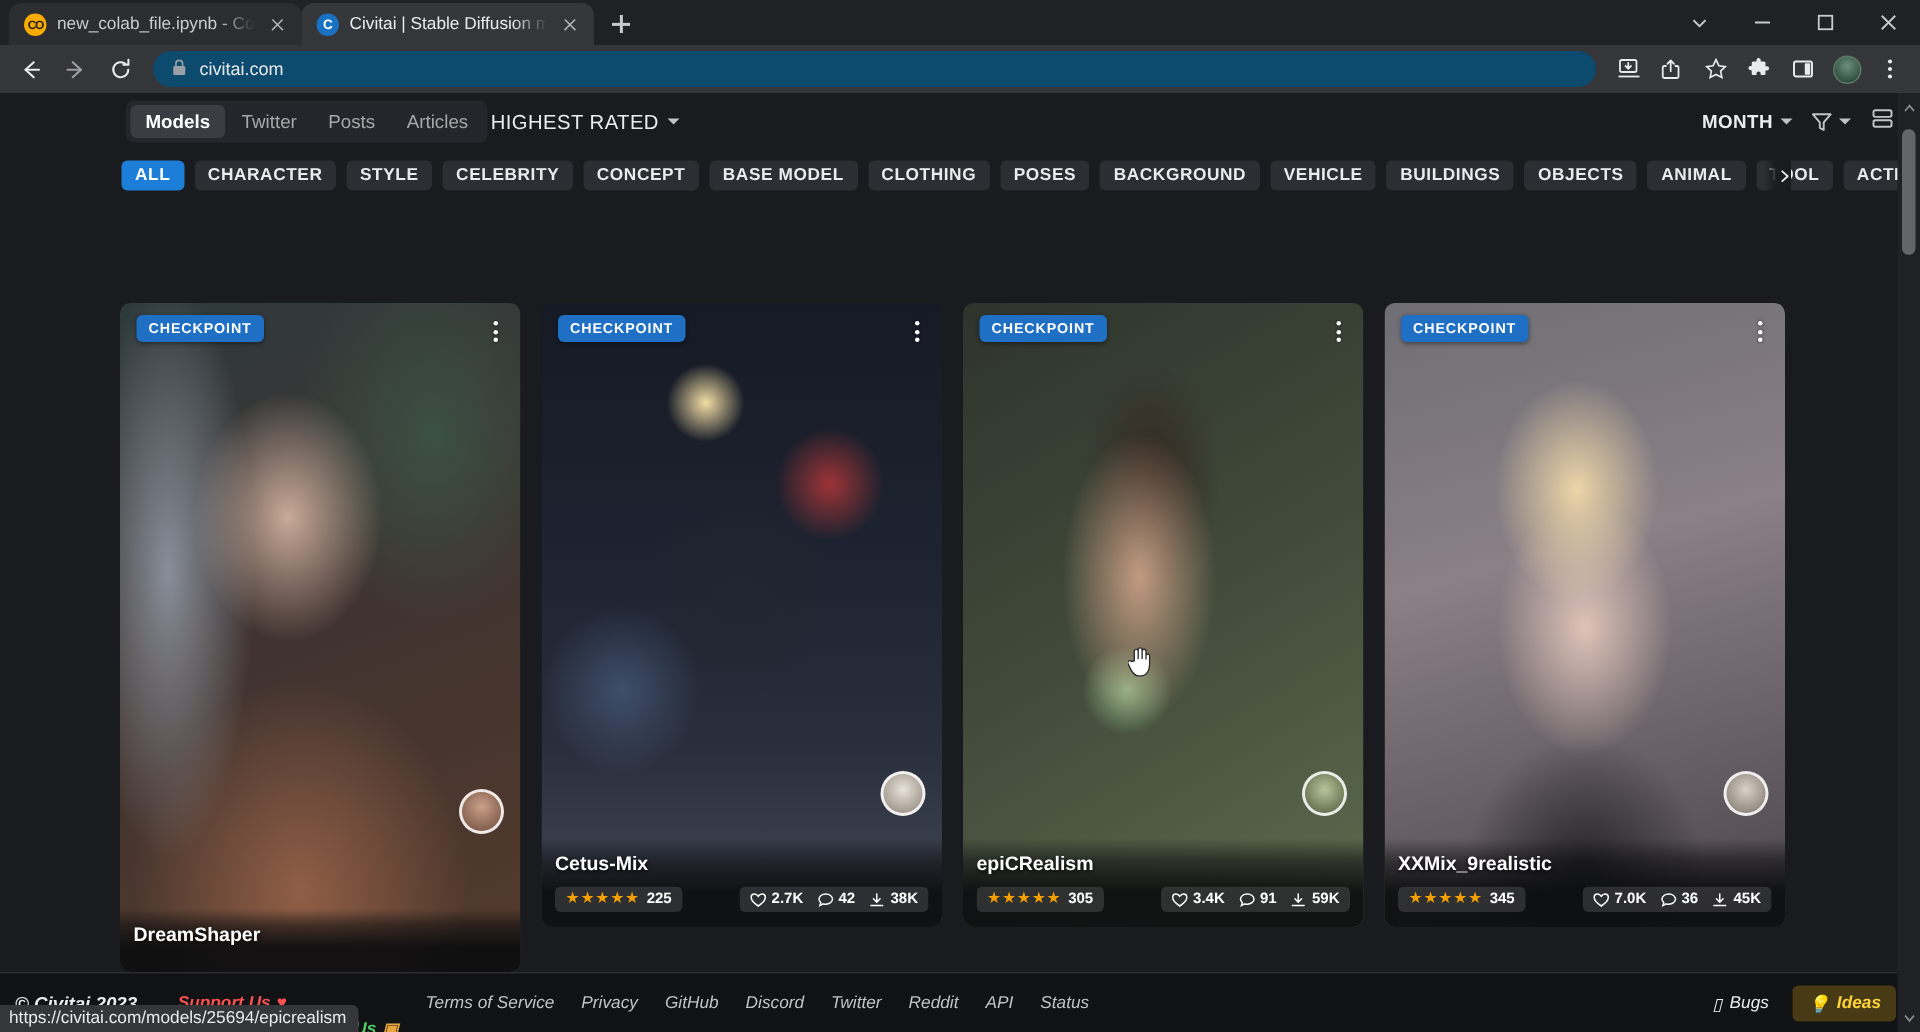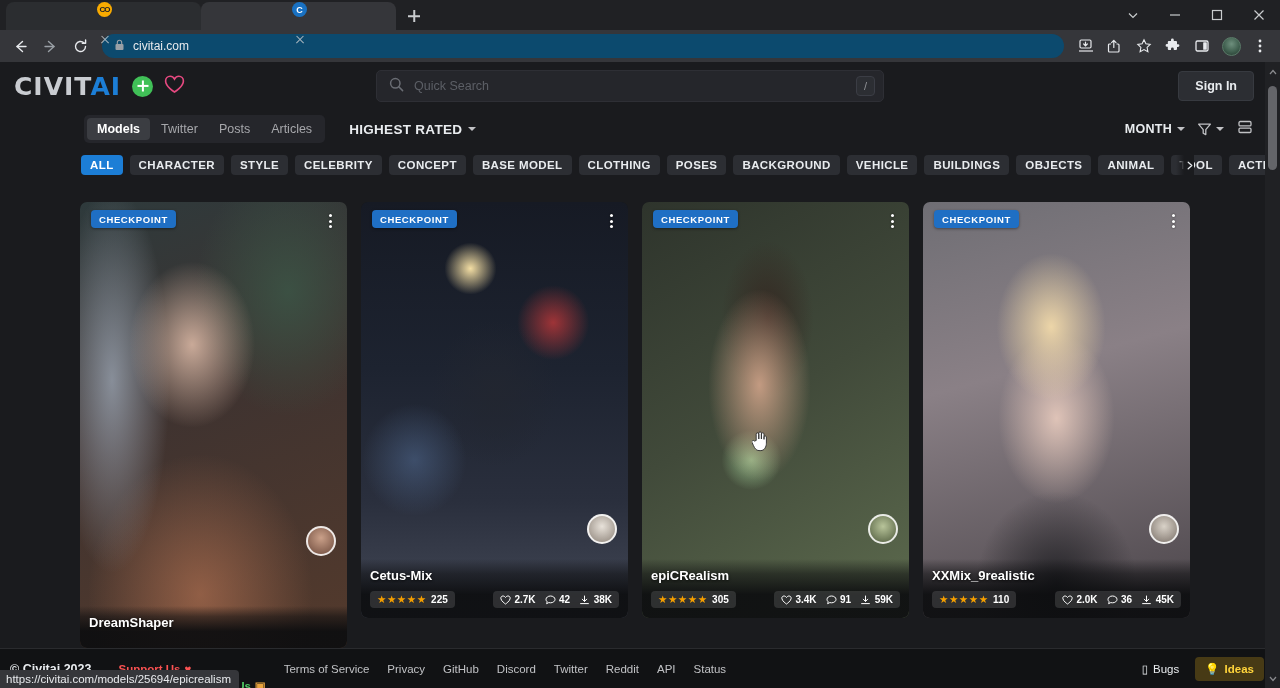--- a/index.html
+++ b/index.html
@@ -18,21 +18,21 @@
     height: 30px; background: #202124;
     display: flex; align-items: flex-end; padding-left: 6px;
     position: relative; flex: 0 0 30px;
   }
   .tab {
     height: 28px; width: 195px;
     display: flex; align-items: center; gap: 7px;
     padding: 0 8px 0 10px;
     border-radius: 8px 8px 0 0;
     font-size: 11.5px; color: #c9ccce;
-    position: relative; cursor: default; flex-direction: column;
+    position: relative; cursor: default;
   }
   .tab.inactive { background: #2b2d30; }
   .tab.active { background: #35363a; color: #e8eaed; }
   .tab-favicon {
     width: 15px; height: 15px; border-radius: 50%;
     flex: 0 0 15px; display: flex; align-items: center;
     justify-content: center; font-size: 9px; font-weight: bold;
   }
   .fav-colab { background: #f9ab00; color: #202124; font-size: 8px; letter-spacing: -1px; }
   .fav-civitai { background: #1971c2; color: #fff; font-size: 9px; }
@@ -151,26 +151,26 @@
     display: flex; align-items: center;
     background: #25262b; border-radius: 5px; padding: 3px;
     gap: 1px;
   }
   .seg {
     padding: 4px 10px; font-size: 12.5px; color: #a6a7ab;
     border-radius: 4px; font-weight: 500;
   }
   .seg.active { background: #3b3d42; color: #fff; font-weight: 700; }
   .sort-label {
-    margin-left: 24px; font-size: 13.5px; font-weight: 700;
+    margin-left: 2px; font-size: 13.5px; font-weight: 400;
     color: #e9ecef; display: flex; align-items: center; gap: 6px;
     letter-spacing: .3px;
   }
   .right-tools {
-    position: absolute; right: 26px; display: flex;
+    position: absolute; right: 16px; display: flex;
     align-items: center; gap: 12px;
   }
   .period-label {
     font-size: 12.5px; font-weight: 700; color: #e9ecef;
     display: flex; align-items: center; gap: 5px; letter-spacing: .3px;
   }
   .tool-ico { display: flex; align-items: center; gap: 4px; }
 
   .chev { width: 0; height: 0; border-left: 4px solid transparent;
     border-right: 4px solid transparent; border-top: 4.5px solid #c1c2c5; }
@@ -269,20 +269,21 @@
   .statnum { color: #fff; font-size: 10px; font-weight: 700; }
   .stat-item { display: flex; align-items: center; gap: 3.5px; }
 
   
   .site-footer {
     position: absolute; left: 0; right: 0; bottom: 0;
     height: 40px; background: #111214;
     display: flex; align-items: center;
     padding: 0 10px; gap: 0px;
     border-top: 1px solid #2a2b2e;
+    font-style: italic;
   }
   .copyright {
     font-size: 12.5px; font-weight: 700; color: #e9ecef;
     margin-right: 18px;
   }
   .flink {
     font-size: 11.5px; color: #c1c2c5; padding: 0 9px;
     display: flex; align-items: center; gap: 4px; white-space: nowrap;
   }
   .flink.support { color: #fa5252; font-weight: 600; }
@@ -485,46 +486,20 @@
             <circle cx="8" cy="3" r="1.4" fill="#e8eaed"></circle>
             <circle cx="8" cy="8" r="1.4" fill="#e8eaed"></circle>
             <circle cx="8" cy="13" r="1.4" fill="#e8eaed"></circle>
           </svg>
       </div>
     </div>
   </div>
 
   <div class="viewport">
 
-    <div class="site-header">
-      <div class="logo-wrap">
-        <div class="logo">
-          <span class="c1">CIVIT</span><span class="c2">AI</span>
-        </div>
-        <div class="logo-plus"></div>
-        <div>
-          <svg width="21" height="19" viewBox="0 0 21 19">
-              <path d="M10.5 17 C10.5 17 1.6 11.5 1.6 5.9 C1.6 3.2 3.7 1.3 6.1 1.3 C8 1.3 9.6 2.5 10.5 4.1 C11.4 2.5 13 1.3 14.9 1.3 C17.3 1.3 19.4 3.2 19.4 5.9 C19.4 11.5 10.5 17 10.5 17 Z" stroke="#e64980" stroke-width="1.6" fill="none"></path>
-            </svg>
-        </div>
-      </div>
-
-      <div class="searchbar">
-        <span>
-          <svg width="15" height="15" viewBox="0 0 15 15">
-              <circle cx="6.3" cy="6.3" r="4.7" stroke="#6a6d74" stroke-width="1.5" fill="none"></circle>
-              <line x1="9.8" y1="9.8" x2="13.6" y2="13.6" stroke="#6a6d74" stroke-width="1.5" stroke-linecap="round"></line>
-            </svg>
-        </span>
-        <span class="search-ph">Quick Search</span>
-        <span class="slash-key">/</span>
-      </div>
-
-      <div class="signin-btn">Sign In</div>
-    </div>
 
     <div class="filter-row">
       <div class="seg-group">
         <div class="seg active">Models</div>
         <div class="seg">Twitter</div>
         <div class="seg">Posts</div>
         <div class="seg">Articles</div>
       </div>
       <div class="sort-label">
         <span>HIGHEST RATED</span>
@@ -699,28 +674,28 @@
             <div class="card-title">XXMix_9realistic</div>
             <div class="stats-row">
               <div class="pill">
                 <span class="stars">
                   <span class="star">★</span>
                     <span class="star">★</span>
                     <span class="star">★</span>
                     <span class="star">★</span>
                     <span class="star">★</span>
                 </span>
-                <span class="statnum">110</span>
+                <span class="statnum">345</span>
               </div>
               <div class="pill pill-stats">
                 <span class="stat-item">
                   <svg width="11" height="10" viewBox="0 0 11 10">
                       <path d="M5.5 9 C5.5 9 .8 6 .8 3.2 C.8 1.9 1.8 1 3 1 C4 1 4.9 1.6 5.5 2.5 C6.1 1.6 7 1 8 1 C9.2 1 10.2 1.9 10.2 3.2 C10.2 6 5.5 9 5.5 9 Z" stroke="#fff" stroke-width="1" fill="none"></path>
                     </svg>
-                  <span class="statnum">2.0K</span>
+                  <span class="statnum">7.0K</span>
                 </span>
                 <span class="stat-item">
                   <svg width="11" height="10" viewBox="0 0 11 10">
                       <path d="M5.5 1 C8 1 10 2.5 10 4.4 C10 6.3 8 7.8 5.5 7.8 C4.9 7.8 4.3 7.7 3.8 7.6 L1.6 8.7 L2.2 6.8 C1.4 6.1 1 5.3 1 4.4 C1 2.5 3 1 5.5 1 Z" stroke="#fff" stroke-width="1" fill="none"></path>
                     </svg>
                   <span class="statnum">36</span>
                 </span>
                 <span class="stat-item">
                   <svg width="11" height="10" viewBox="0 0 11 10">
                       <path d="M5.5 1 V6.2 M3.3 4.2 L5.5 6.5 L7.7 4.2" stroke="#fff" stroke-width="1" fill="none" stroke-linecap="round" stroke-linejoin="round"></path>

